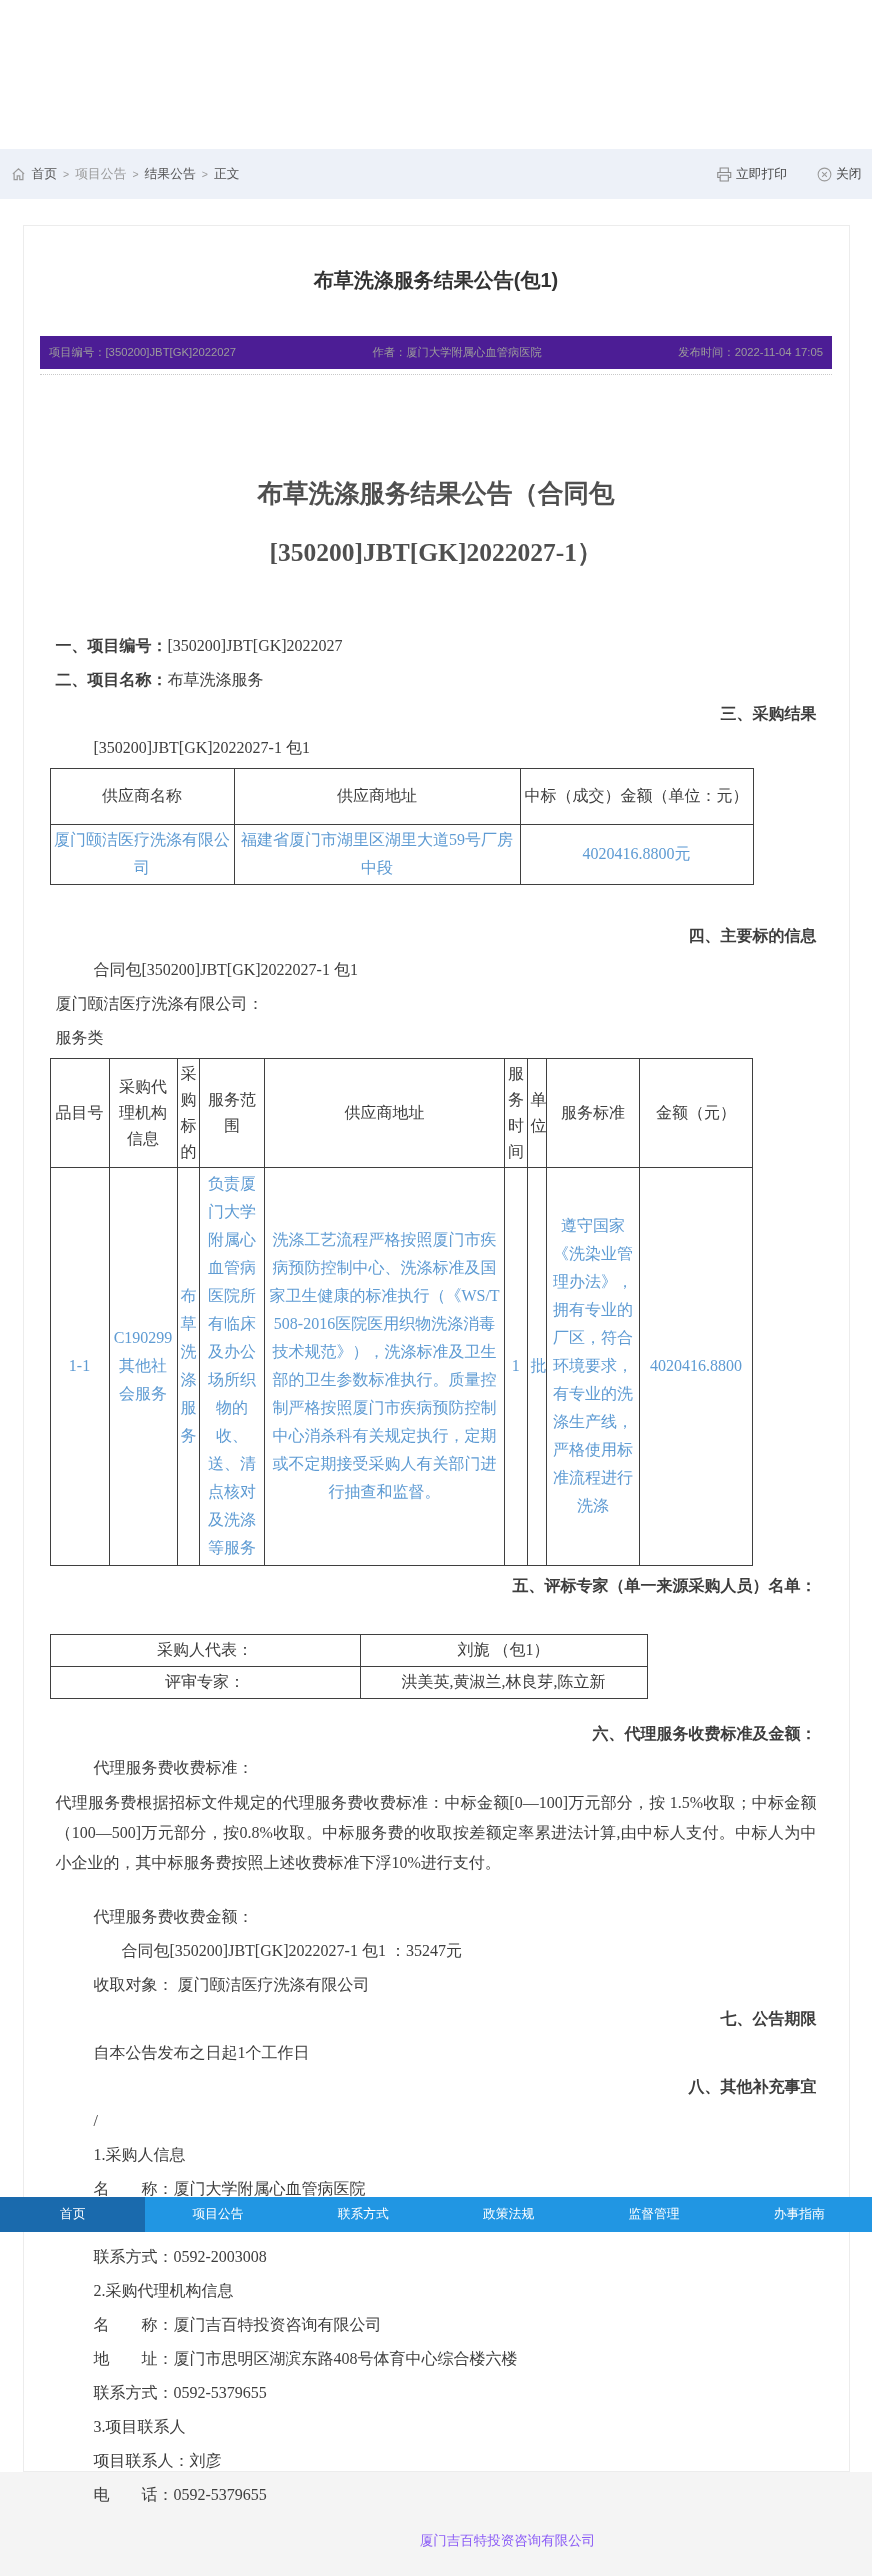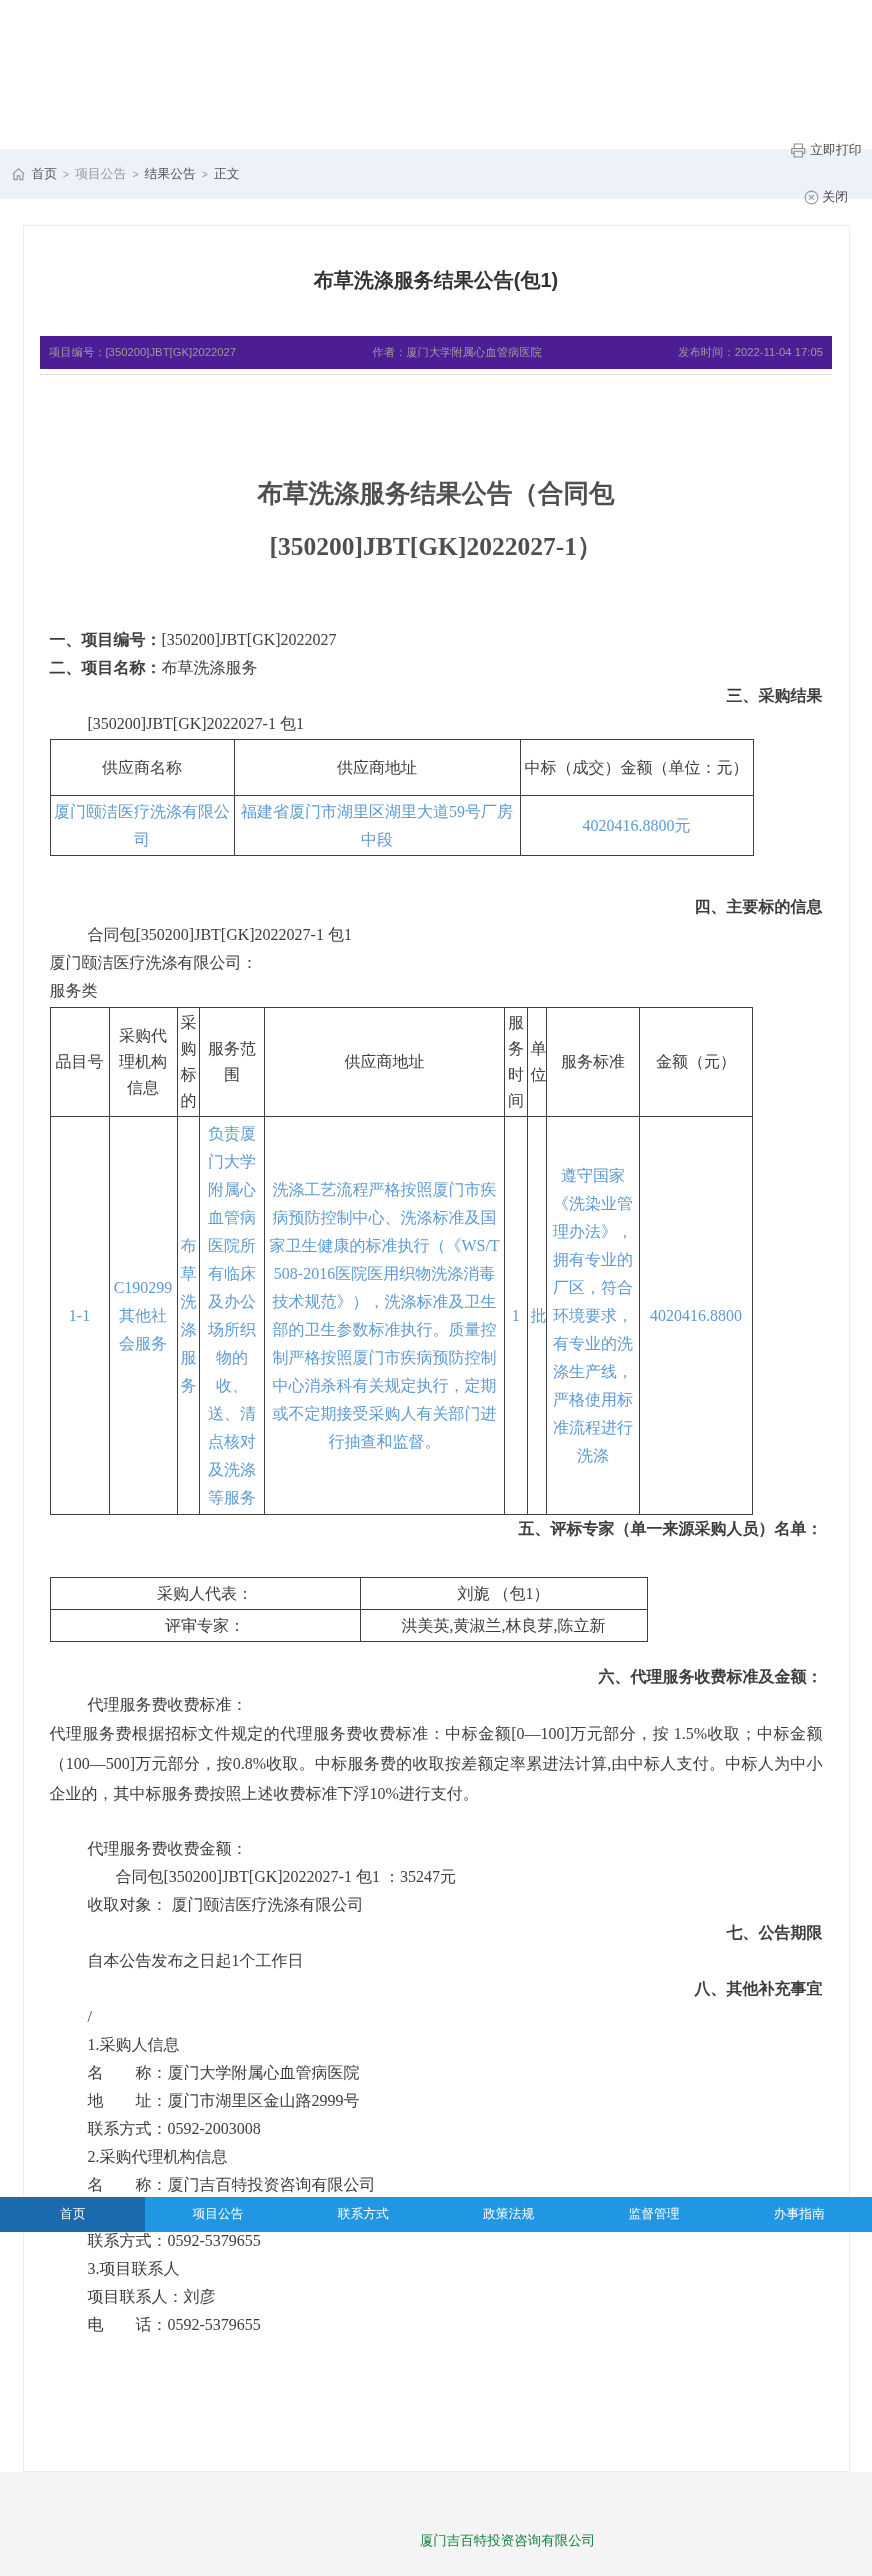--- a/index.html
+++ b/index.html
@@ -17,21 +17,21 @@
   
   .breadcrumb-bar{
     position:absolute;top:149px;left:0;width:872px;height:50px;
     background:var(--breadcrumb-bg);display:flex;align-items:center;
     padding:0 10.5px;font-size:12.8px;color:#666;
   }
   .crumbs{display:flex;align-items:center;gap:6px;}
   .crumb{color:#555;cursor:pointer;}
   .crumb.dim{color:#9a9a9a;}
   .crumb-sep{color:#9a9a9a;font-size:10.5px;}
-  .bar-actions{margin-left:auto;display:flex;align-items:center;gap:30px;flex-direction:column;}
+  .bar-actions{margin-left:auto;display:flex;align-items:center;gap:30px;}
   .bar-action{display:flex;align-items:center;gap:3.8px;color:#4a4a4a;cursor:pointer;}
   .icon{display:inline-flex;align-items:center;}
   
   .card{
     position:absolute;top:225px;left:22.5px;width:827px;height:2247px;
     background:#fff;border:0.8px solid #ececec;z-index:1;
   }
   .page-title{
     margin:39px 0 0;text-align:center;font-size:20px;line-height:30px;
     font-weight:bold;color:#333;
@@ -40,21 +40,21 @@
     margin:41px 16.5px 0;height:33px;background:#4c1d95;display:flex;
     align-items:center;justify-content:space-between;padding:0 9px;
     color:#9b9b9b;font-size:11.3px;
   }
   .dotted{margin:4.5px 16.5px 0;border-top:1.5px dotted #c9c9c9;height:0;}
   
   .doc{
     display:flow-root;margin:0 26px;
     font-family:"Liberation Serif",serif;font-size:16px;line-height:28px;color:#3d3d3d;
   }
-  .doc p{margin:0;}
+  .doc p{margin:6px;}
   .main-title{margin:92px 0 0;text-align:center;font-size:25.5px;line-height:53px;font-weight:bold;color:#4f4f4f;}
   .b{font-weight:bold;text-align:right;}
   .ind1{padding-left:38px;}
   .ind2{padding-left:66px;}
   .grp1{margin-top:53px;}
   .grp4{margin-top:37px;}
   .s5{margin-top:28.6px;}
   .grp6a{margin-top:21px;}
   .para6{margin-top:27px;line-height:30px;text-align:justify;}
   .grp6b{margin-top:25.5px;}
@@ -81,21 +81,21 @@
     flex:1;display:flex;align-items:center;justify-content:center;
     color:#fff;font-size:12.8px;cursor:pointer;font-family:"Liberation Sans",sans-serif;
   }
   .nav-item.active{background:var(--nav-active);}
   
   .footer{
     position:absolute;left:0;bottom:0;width:872px;height:104px;background:#f4f4f4;
   }
   .footer-text{
     padding-top:60px;text-align:center;text-indent:143px;
-    color:#15803d;font-size:13.5px;
+    color:#8b5cf6;font-size:13.5px;
   }
 </style>
 </head>
 <body>
 
 <div class="breadcrumb-bar">
   <div class="crumbs">
     <span class="icon">
       <svg width="15" height="15" viewBox="0 0 24 24">
           <path d="M3 11 L12 3 L21 11 M5 10 V20 H10 V14 H14 V20 H19 V10" fill="none" stroke="#9a9a9a" stroke-width="2"></path>

